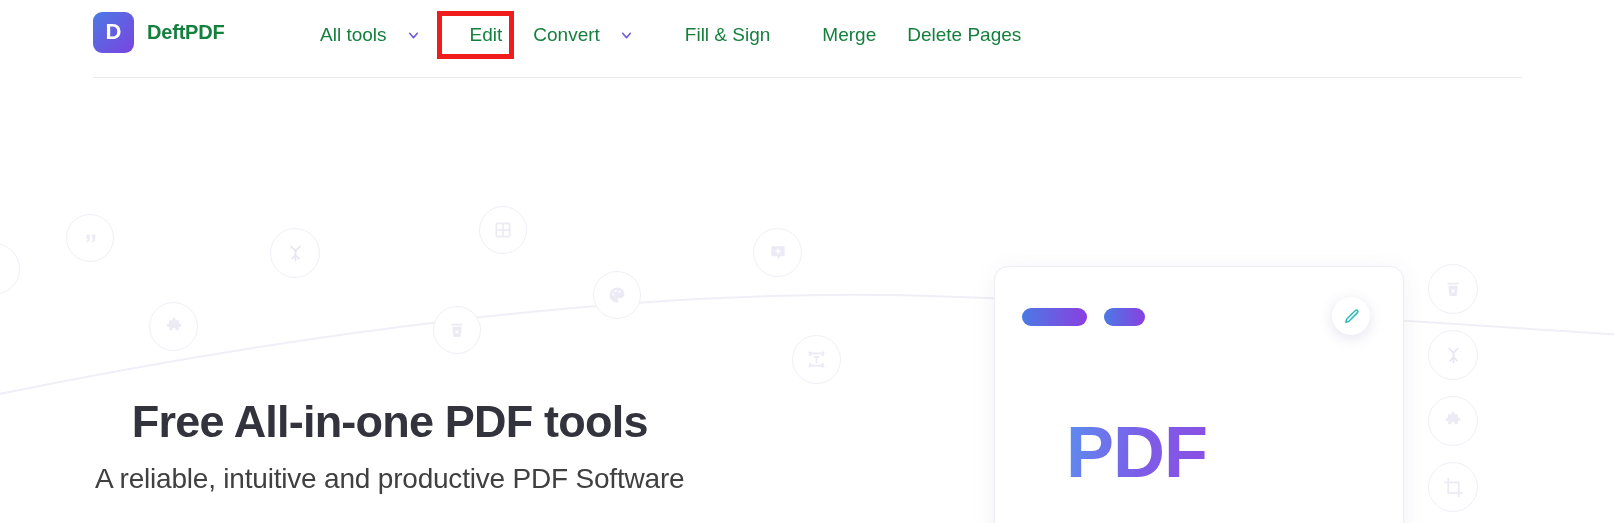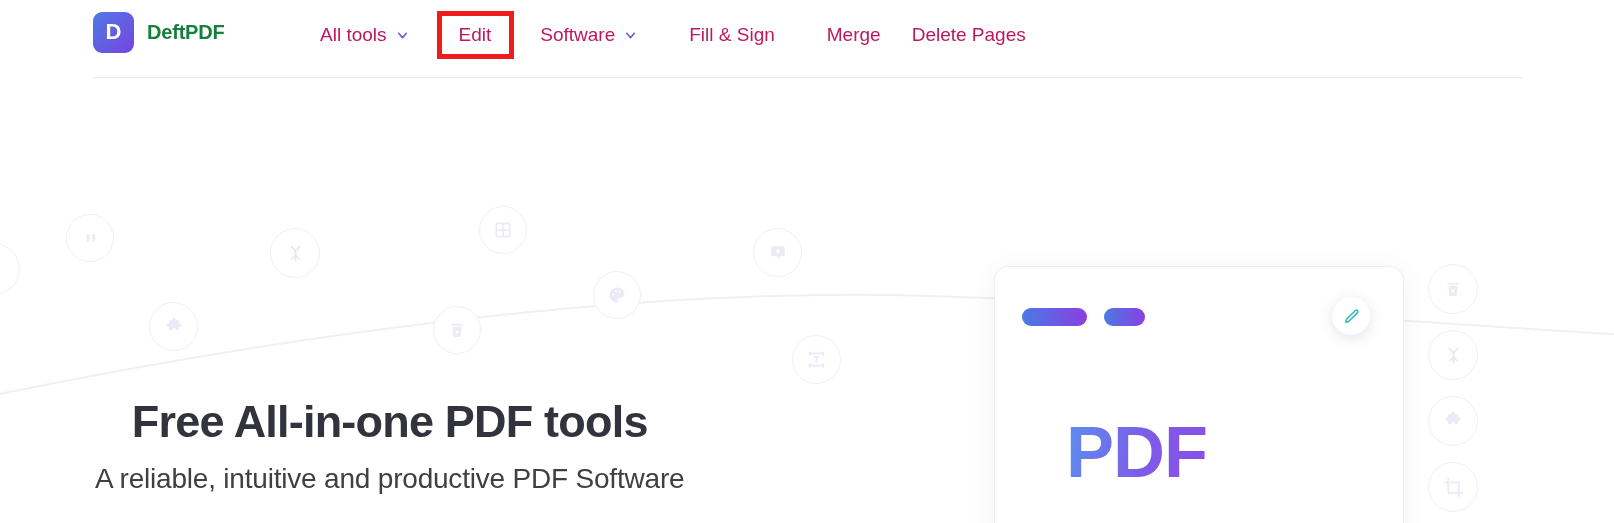--- a/index.html
+++ b/index.html
@@ -72,31 +72,31 @@
   #main-nav {
     position: absolute;
     left: 320px; top: 21px;
     display: flex;
     align-items: center;
   }
 
   .nav-item {
     display: flex;
     align-items: center;
-    gap: 9px;
+    gap: 20px;
     font-size: 19px;
-    color: #be185d;
+    color: #15803d;
     font-weight: 400;
     white-space: nowrap;
     cursor: pointer;
     height: 28px;
   }
 
   #nav-all-tools { margin-right: 50px; }
-  #nav-edit      { margin-right: 49px; }
+  #nav-edit      { margin-right: 31px; }
   #nav-convert   { margin-right: 52px; }
   #nav-fill-sign { margin-right: 52px; }
   #nav-merge     { margin-right: 31px; }
 
   .chevron-down {
     display: inline-block;
     width: 13px; height: 13px;
     flex: 0 0 auto;
   }
   .chevron-down svg { display: block; }
@@ -403,21 +403,21 @@
             <polyline points="5 8 12 16 19 8"></polyline>
           </svg>
         </span>
       </div>
 
       <div class="nav-item" id="nav-edit">
         <span>Edit</span>
       </div>
 
       <div class="nav-item" id="nav-convert">
-        <span>Software</span>
+        <span>Convert</span>
         <span class="chevron-down">
           <svg width="13" height="13" viewBox="0 0 24 24" fill="none" stroke="#6b5ce0" stroke-width="3" stroke-linecap="round" stroke-linejoin="round">
             <polyline points="5 8 12 16 19 8"></polyline>
           </svg>
         </span>
       </div>
 
       <div class="nav-item" id="nav-fill-sign">
         <span>Fill &amp; Sign</span>
       </div>

